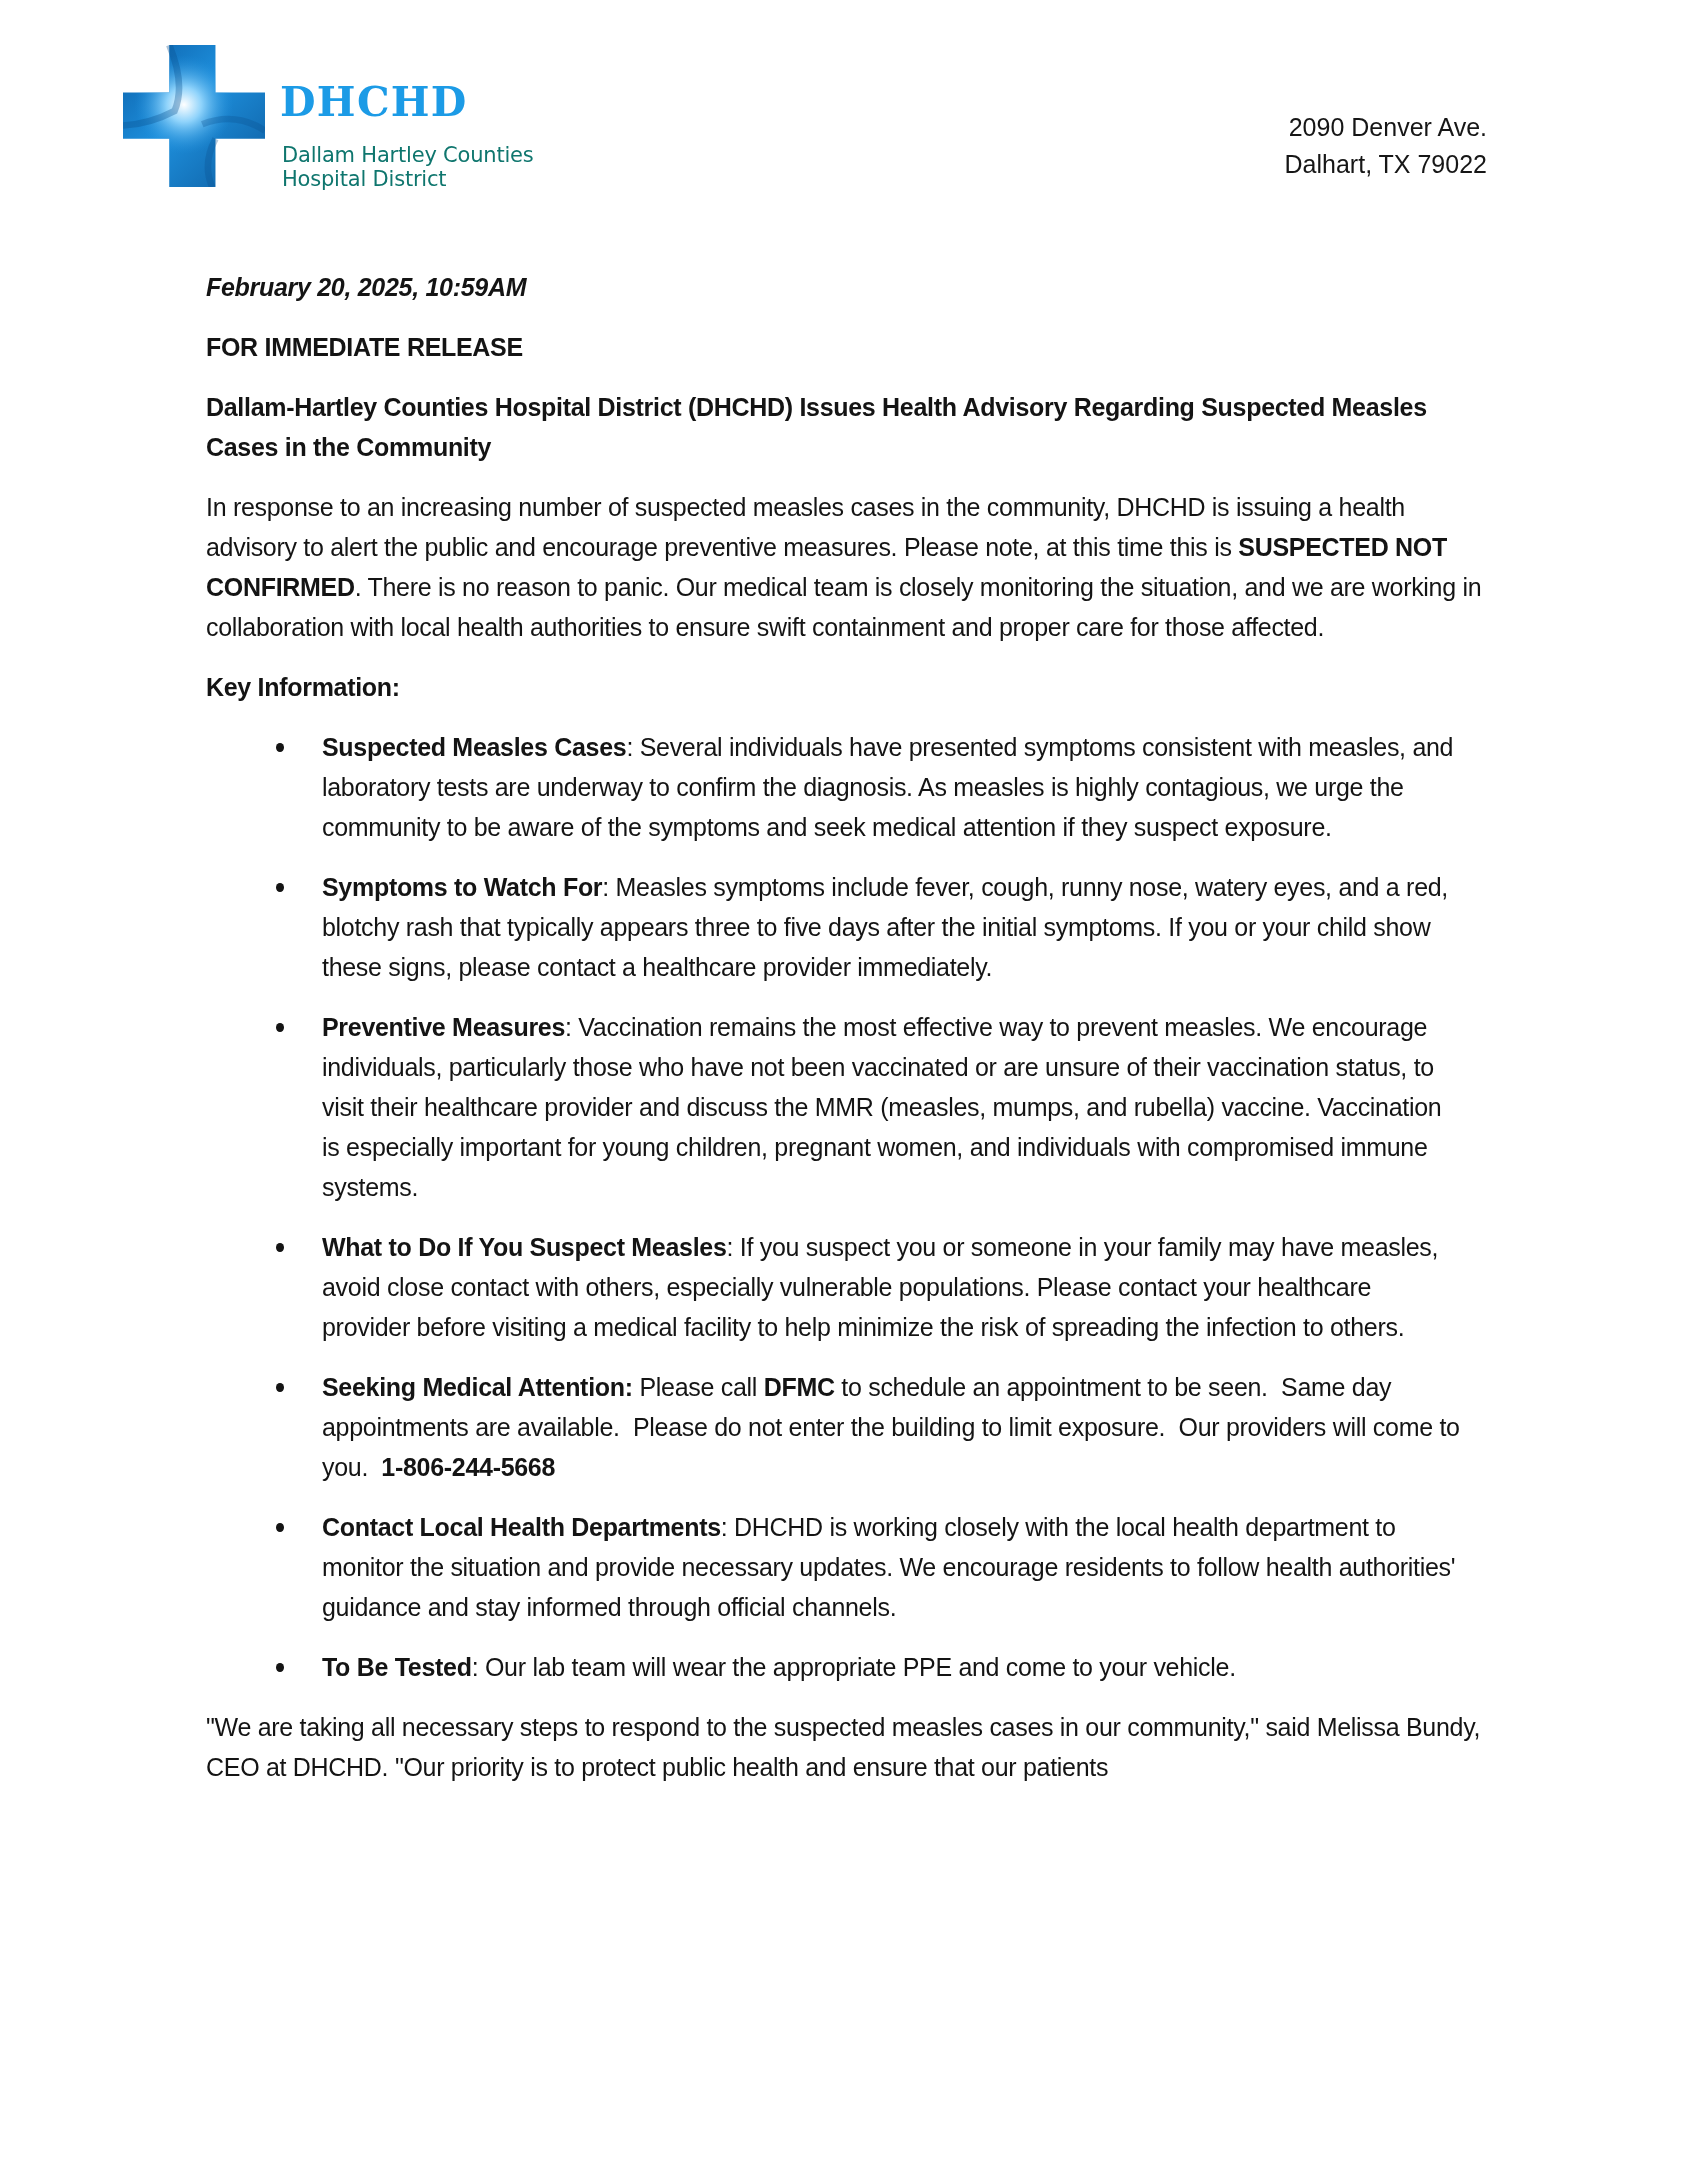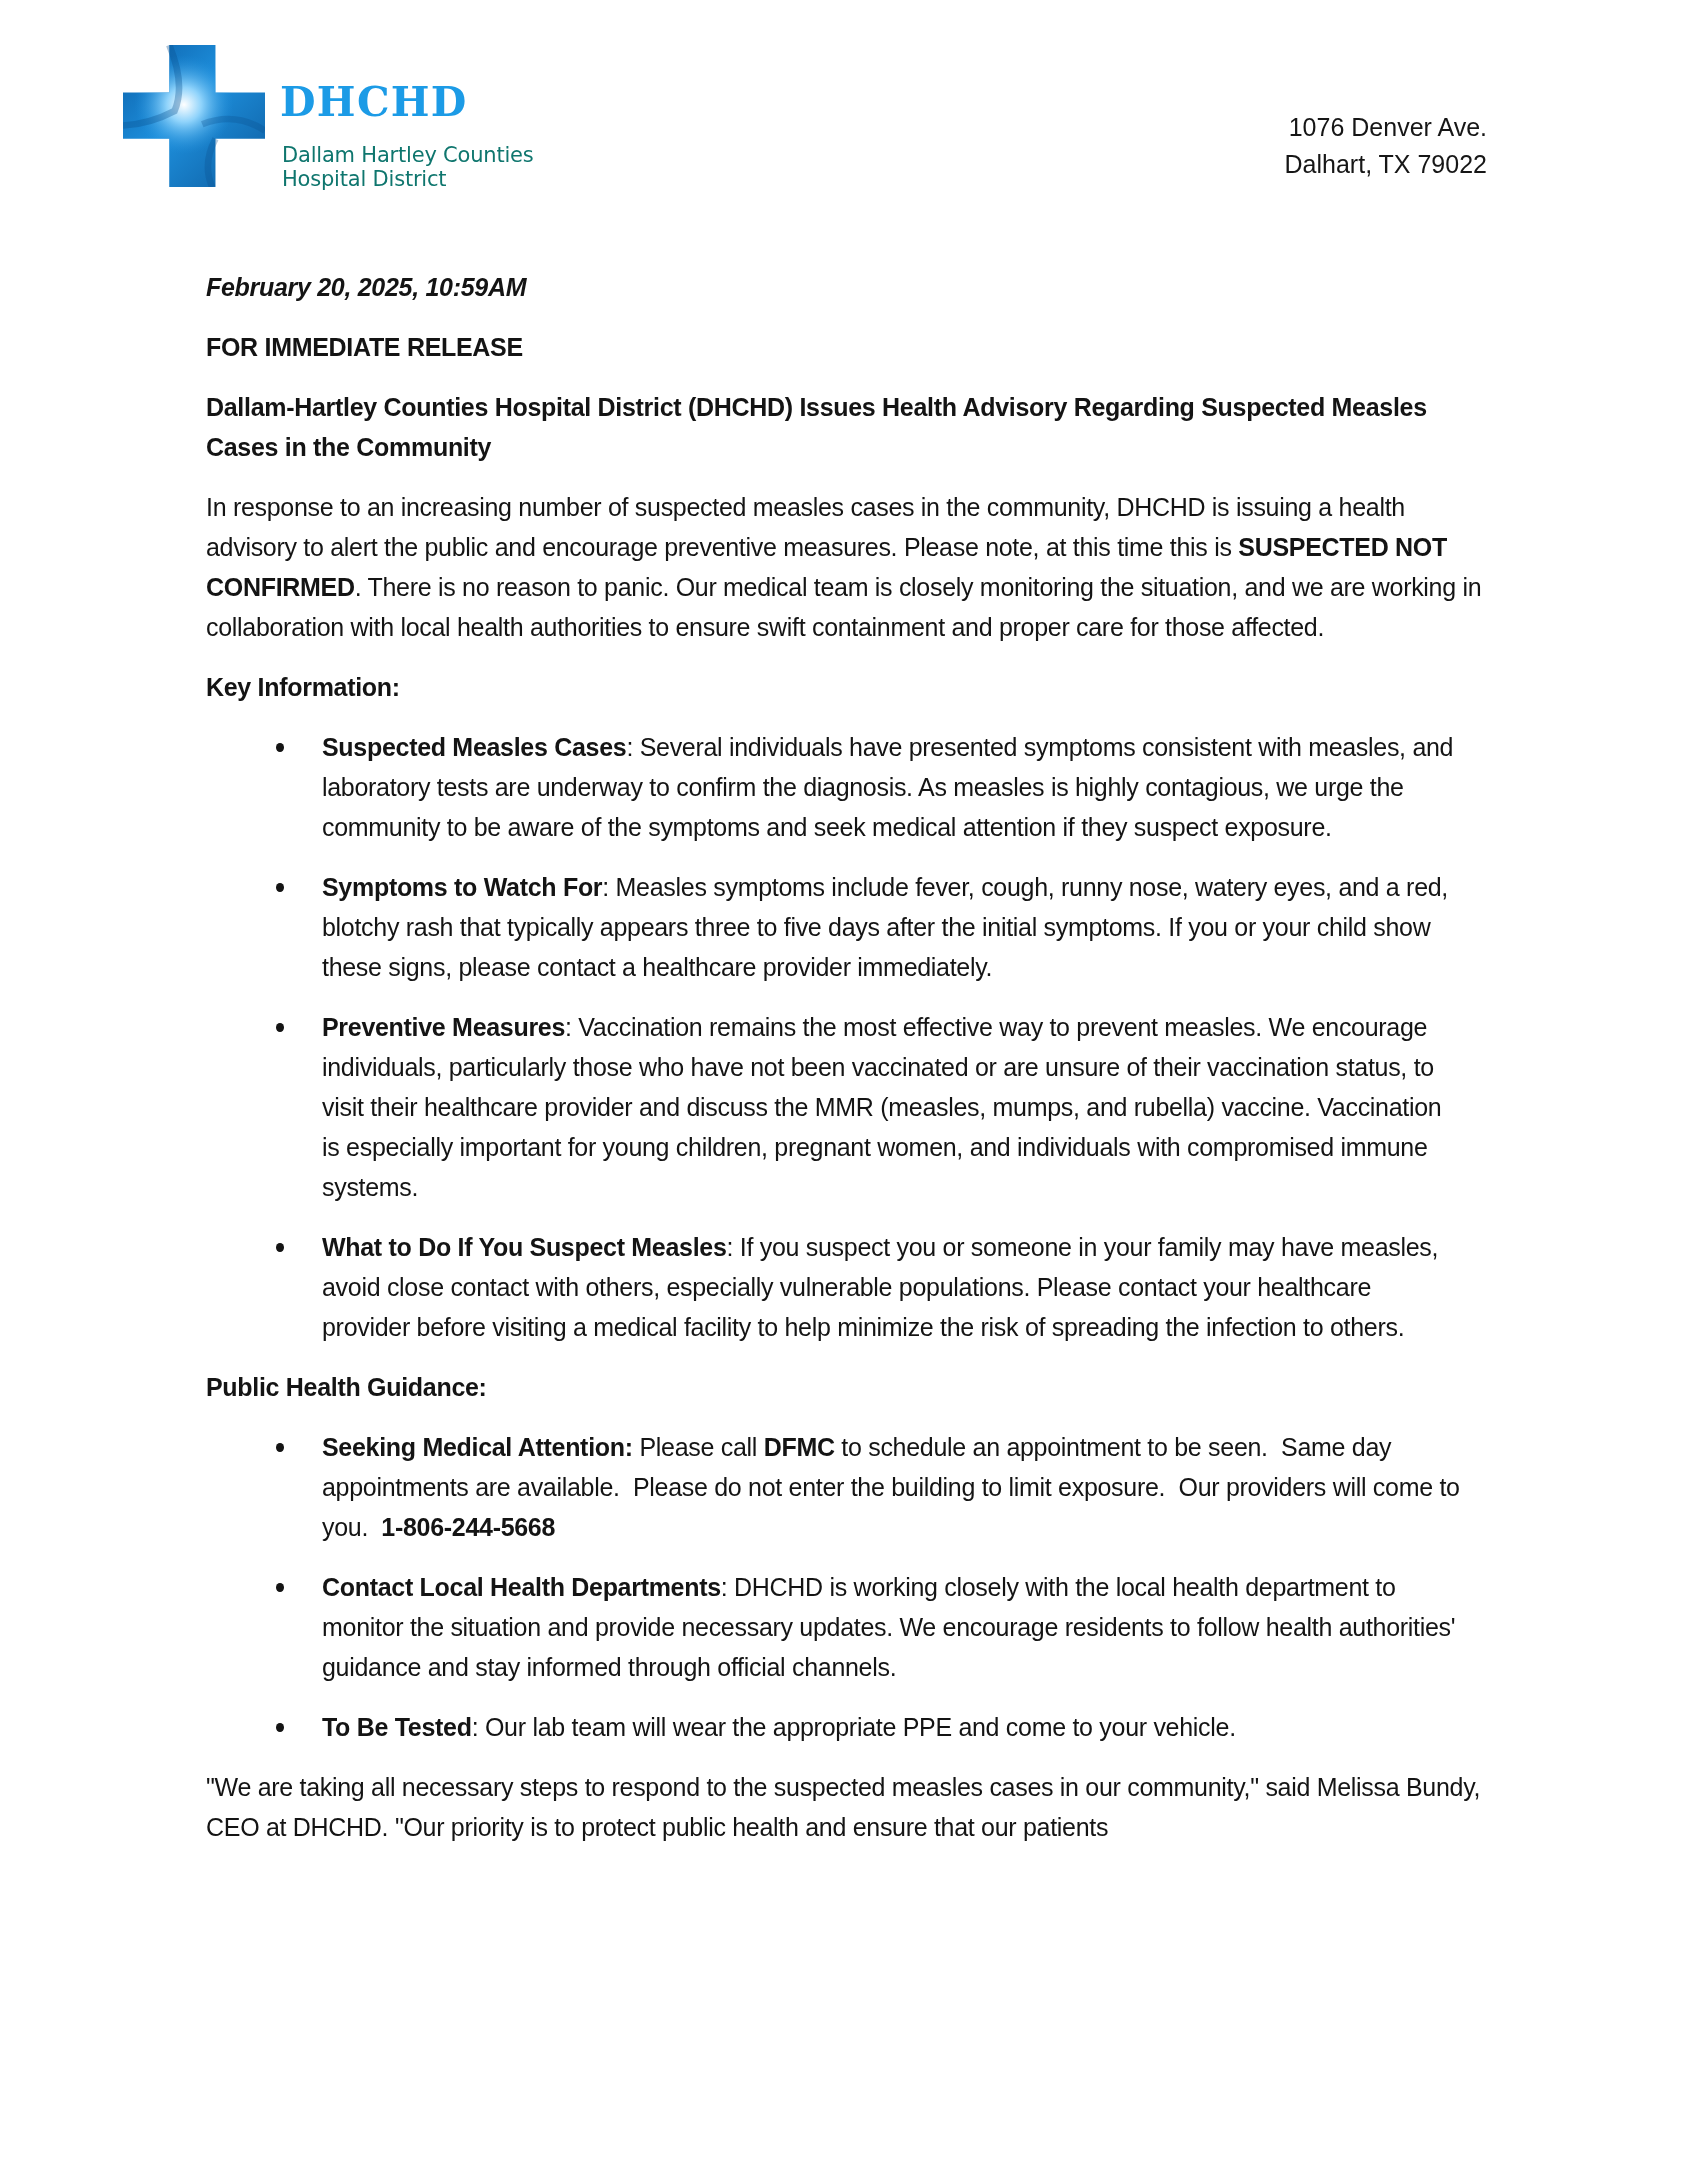--- a/index.html
+++ b/index.html
@@ -80,21 +80,21 @@
       <path d="M215 130 Q170 100 120 120" fill="none" stroke="#0a4f8e" stroke-opacity="0.3" stroke-width="10"></path>
     </svg>
     <div class="logo-wordmark">DHCHD</div>
     <div class="logo-sub">
       <div>Dallam Hartley Counties</div>
       <div>Hospital District</div>
     </div>
   </div>
 
   <div class="address">
-    <div>1076 Denver Ave.</div>
+    <div>2090 Denver Ave.</div>
     <div>Dalhart, TX 79022</div>
   </div>
 
   <div class="content">
     <p class="dateline b">February 20, 2025, 10:59AM</p>
     <p class="release b">FOR IMMEDIATE RELEASE</p>
     <p class="headline">Dallam-Hartley Counties Hospital District (DHCHD) Issues Health Advisory Regarding Suspected Measles Cases in the Community</p>
 
     <p class="intro"><span>In response to an increasing number of suspected measles cases in the community, DHCHD is issuing a health advisory to alert the public and encourage preventive measures. Please note, at this time this is </span><span class="b">SUSPECTED NOT CONFIRMED</span><span>. There is no reason to panic. Our medical team is closely monitoring the situation, and we are working in collaboration with local health authorities to ensure swift containment and proper care for those affected.</span></p>
 
@@ -108,21 +108,20 @@
         <span class="dot"></span><span class="b">Symptoms to Watch For</span><span>: Measles symptoms include fever, cough, runny nose, watery eyes, and a red, blotchy rash that typically appears three to five days after the initial symptoms. If you or your child show these signs, please contact a healthcare provider immediately.</span>
       </li>
       <li>
         <span class="dot"></span><span class="b">Preventive Measures</span><span>: Vaccination remains the most effective way to prevent measles. We encourage individuals, particularly those who have not been vaccinated or are unsure of their vaccination status, to visit their healthcare provider and discuss the MMR (measles, mumps, and rubella) vaccine. Vaccination is especially important for young children, pregnant women, and individuals with compromised immune systems.</span>
       </li>
       <li>
         <span class="dot"></span><span class="b">What to Do If You Suspect Measles</span><span>: If you suspect you or someone in your family may have measles, avoid close contact with others, especially vulnerable populations. Please contact your healthcare provider before visiting a medical facility to help minimize the risk of spreading the infection to others.</span>
       </li>
     </ul>
 
-    <p class="section-heading">Public Health Guidance:</p>
 
     <ul class="bullets">
       <li>
         <span class="dot"></span><span class="b">Seeking Medical Attention:</span><span> Please call </span><span class="b">DFMC</span><span style="white-space: pre-wrap;"> to schedule an appointment to be seen.  Same day appointments are available.  Please do not enter the building to limit exposure.  Our providers will come to you.  </span><span class="b">1-806-244-5668</span>
       </li>
       <li>
         <span class="dot"></span><span class="b">Contact Local Health Departments</span><span>: DHCHD is working closely with the local health department to monitor the situation and provide necessary updates. We encourage residents to follow health authorities' guidance and stay informed through official channels.</span>
       </li>
       <li>
         <span class="dot"></span><span class="b">To Be Tested</span><span>: Our lab team will wear the appropriate PPE and come to your vehicle.</span>

